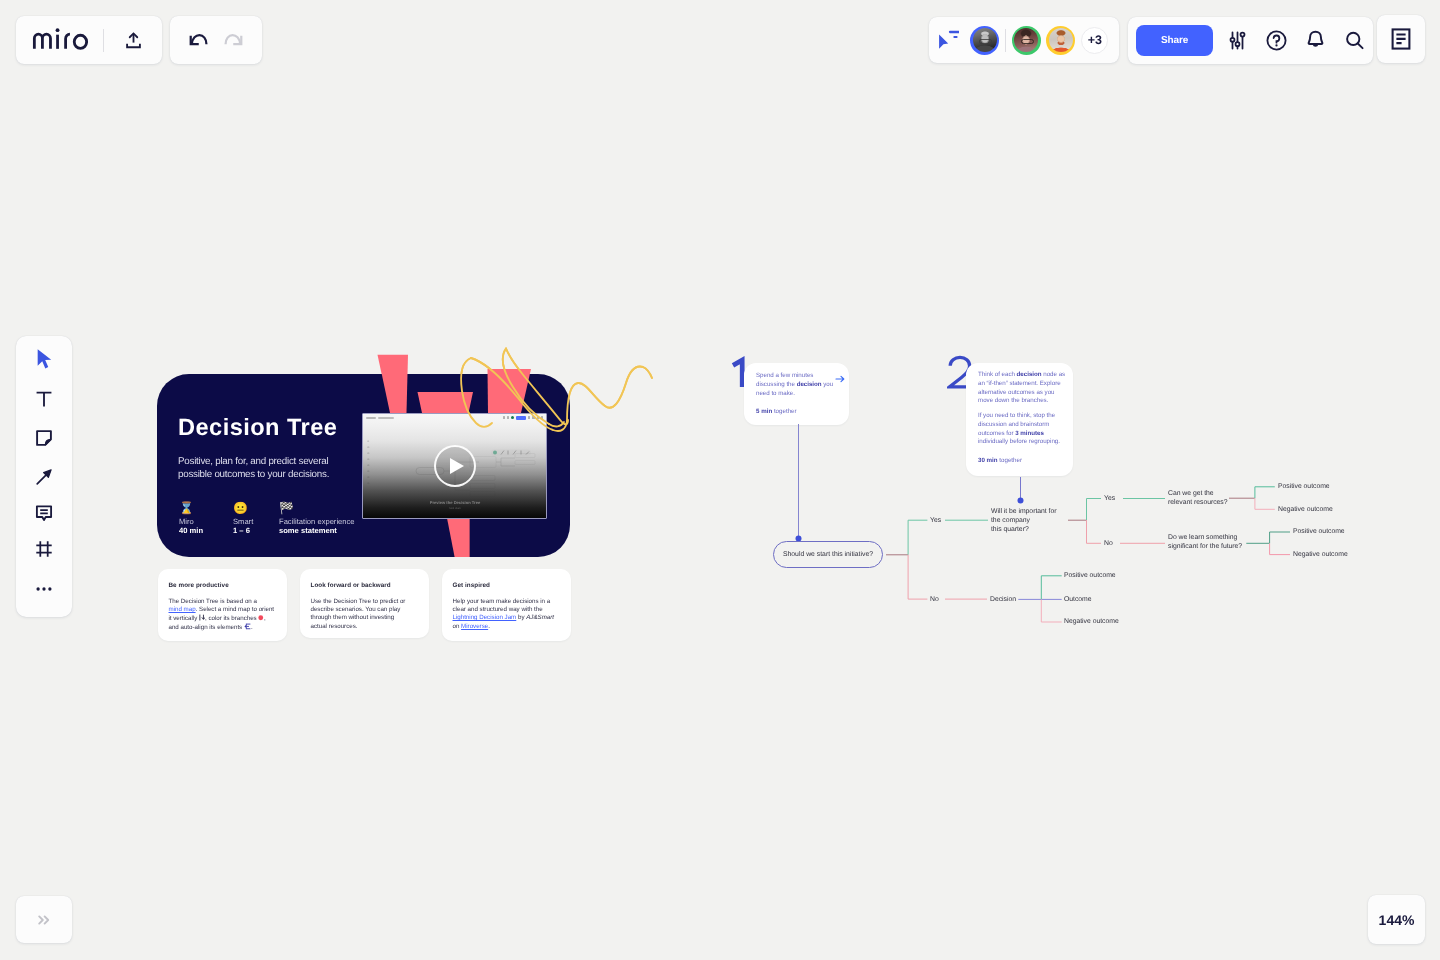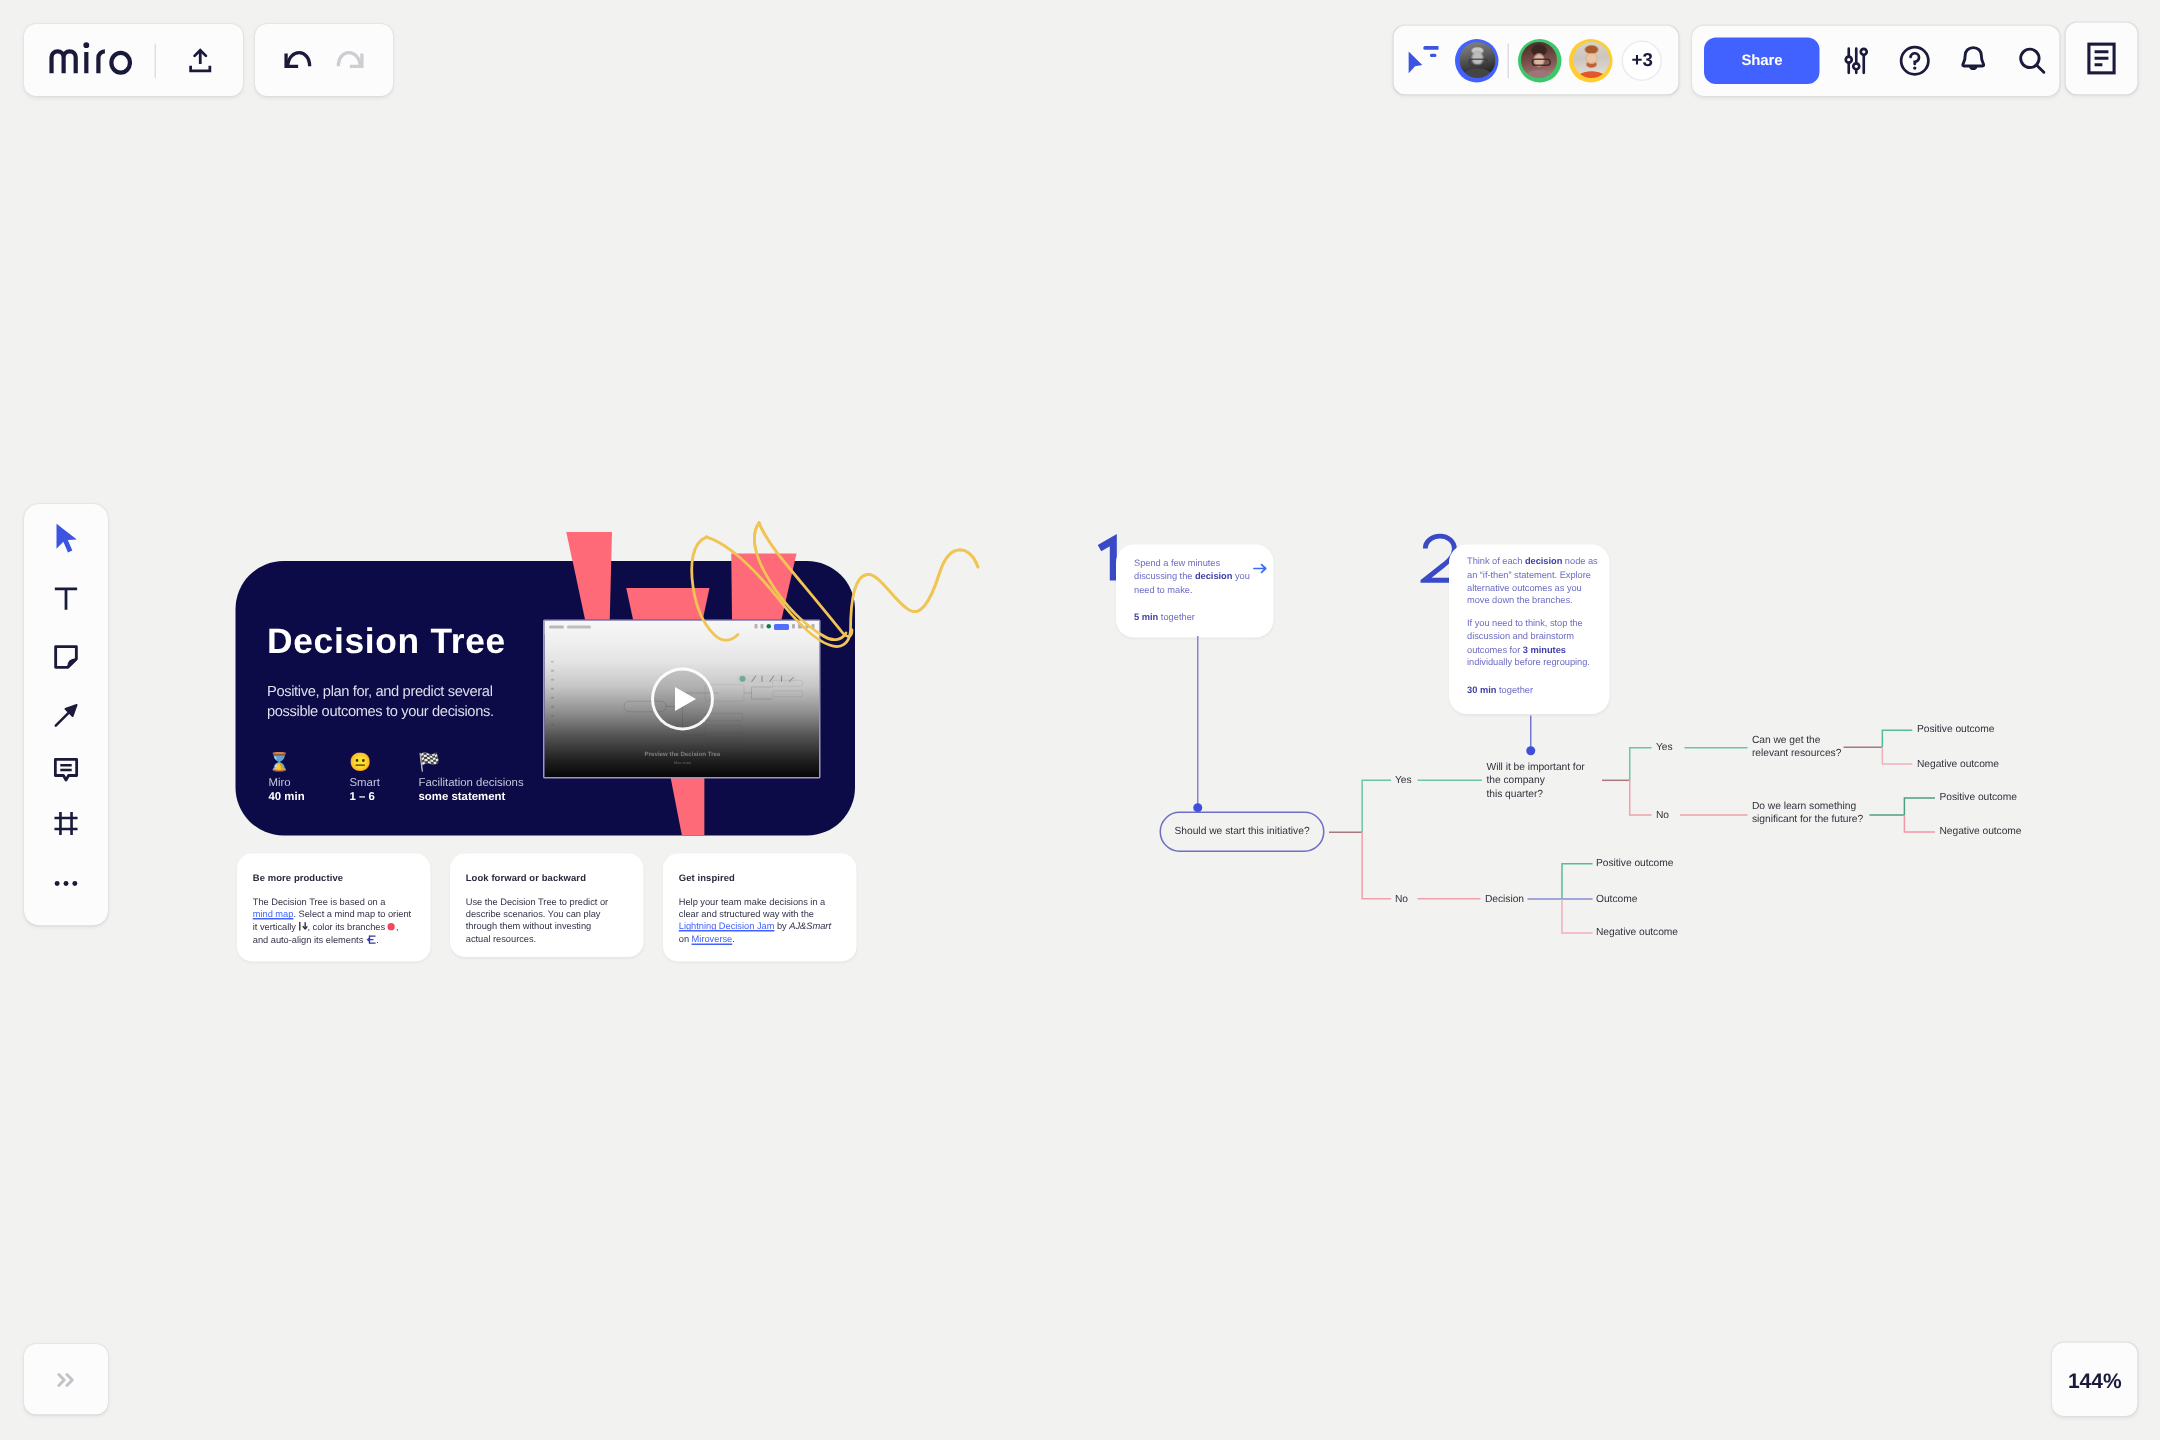--- a/index.html
+++ b/index.html
@@ -320,21 +320,21 @@
         <div class="meta-label">Miro</div>
         <div class="meta-value">40 min</div>
       </div>
       <div class="meta-col" style="width:46px">
         <div class="meta-emoji">😐</div>
         <div class="meta-label">Smart</div>
         <div class="meta-value">1 – 6</div>
       </div>
       <div class="meta-col">
         <div class="meta-emoji">🏁</div>
-        <div class="meta-label">Facilitation decisions</div>
+        <div class="meta-label">Facilitation experience</div>
         <div class="meta-value">some statement</div>
       </div>
     </div>
   </div>
 
   <svg class="deco" style="left:0;top:0;width:520px;height:230px;overflow:visible;z-index:4;pointer-events:none" viewBox="0 0 520 230">
     <path d="M349,3.5 C343,12 346,26 356,42 C366,59 380,72 392,79" stroke="#F1C555" stroke-width="1.85" fill="none" stroke-linecap="round"></path>
     <path d="M349,3.5 C352,11 358,20 367,31 C381,48 396,66 404,76 C408,81 411,80 411,75" stroke="#F1C555" stroke-width="1.85" fill="none" stroke-linecap="round"></path>
     <path d="M314,13 C304,17 303,32 305,46 C307,60 312,71 319,78 C324,83 330,83 335,78" stroke="#F1C555" stroke-width="1.85" fill="none" stroke-linecap="round"></path>
     <path d="M314,13 C327,17 344,32 361,53 C375,71 387,82 396,85 C404,88 409,84 410,76" stroke="#F1C555" stroke-width="1.85" fill="none" stroke-linecap="round"></path>

